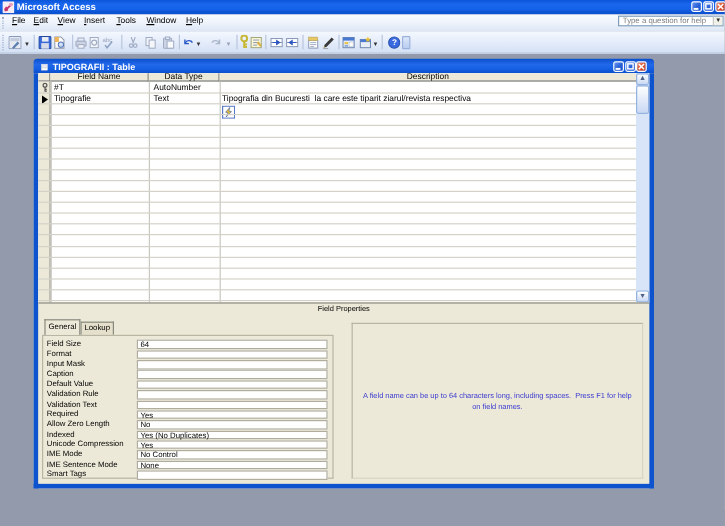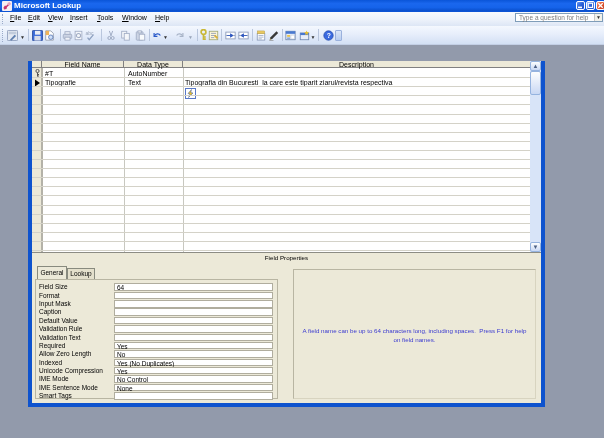--- a/index.html
+++ b/index.html
@@ -58,21 +58,21 @@
 </style>
 </head>
 <body>
 
 <div id="titlebar" class="abs">
   <svg class="abs" style="left:2px;top:1px" width="10" height="10" viewBox="0 0 10 10">
     <rect x="0" y="0" width="10" height="10" rx="1" fill="#f6eef2"></rect>
     <path d="M7.5 1.5 L4 5 L3 4.5 L1.5 6.5 L2 8.5 L4.5 8 L5 6 L8.5 3 Z" fill="#c6336e"></path>
     <circle cx="7" cy="2.8" r="1.6" fill="#e8a0bc"></circle>
   </svg>
-  <div class="abs ttext">Microsoft Lookup</div>
+  <div class="abs ttext">Microsoft Access</div>
   <div class="abs wbtn" style="left:576px;">
       <svg width="7" height="7" style="position:absolute;left:0;top:0">
         <rect x="1" y="4.6" width="4" height="1.6" fill="#fff"></rect>
       </svg>
     </div>
   <div class="abs wbtn" style="left:586px;">
       <svg width="7" height="7" style="position:absolute;left:0;top:0">
         <rect x="1.2" y="1.2" width="4.4" height="4.2" fill="none" stroke="#fff" stroke-width="1.2"></rect>
       </svg>
     </div>
@@ -225,20 +225,42 @@
     <circle cx="6.5" cy="6.5" r="5.5" fill="#3a6ae0" stroke="#2850b0"></circle>
     <text x="4.3" y="9.3" font-size="8" font-weight="bold" fill="#fff" font-family="Liberation Sans">?</text>
   </svg>
 
   <div class="abs" style="left:335px;top:3.5px;width:7px;height:11px;background:linear-gradient(180deg,#dce7f8,#b8cdf0);border:1px solid #9ab1dd;border-radius:1px;"></div>
 </div>
 
 <div id="client" class="abs"></div>
 
 <div id="win" class="abs">
+  <div id="wtitle" class="abs">
+    <svg class="abs" style="left:5.5px;top:3.5px" width="6" height="6" viewBox="0 0 6 6">
+      <rect x="0.5" y="0.5" width="5" height="5" fill="#fff" stroke="#d0d8e8" stroke-width="0.5"></rect>
+      <path d="M0.5 2 h5 M0.5 3.5 h5" stroke="#a8b4c8" stroke-width="0.5"></path>
+    </svg>
+    <div class="abs wtext">TIPOGRAFII : Table</div>
+    <div class="abs wbtn" style="left:483px;">
+        <svg width="7" height="7" style="position:absolute;left:0;top:0">
+          <rect x="1" y="4.6" width="4" height="1.6" fill="#fff"></rect>
+        </svg>
+      </div>
+    <div class="abs wbtn" style="left:492.5px;">
+        <svg width="7" height="7" style="position:absolute;left:0;top:0">
+          <rect x="1.2" y="1.2" width="4.4" height="4.2" fill="none" stroke="#fff" stroke-width="1.2"></rect>
+        </svg>
+      </div>
+    <div class="abs wbtn close" style="left:501.5px;">
+        <svg width="7" height="7" style="position:absolute;left:0;top:0">
+          <path d="M1.3 1.3 L5.7 5.7 M5.7 1.3 L1.3 5.7" stroke="#fff" stroke-width="1.3"></path>
+        </svg>
+      </div>
+  </div>
   <div id="wbody" class="abs">
 
     <div id="grid" class="abs">
 
       <div class="abs hdrcell" style="left:0;top:0;width:10px;height:7px;"></div>
       <div class="abs hdrcell" style="left:10px;top:0;width:82px;height:7px;line-height:6px;">Field Name</div>
       <div class="abs hdrcell" style="left:92px;top:0;width:59px;height:7px;line-height:6px;">Data Type</div>
       <div class="abs hdrcell" style="left:151px;top:0;width:347px;height:7px;line-height:6px;border-right:none;">Description</div>
 
       <div class="abs" style="left:0;top:7px;width:10px;height:184px;background:#ece9d8;border-right:1px solid #b4b2a8;"></div>

